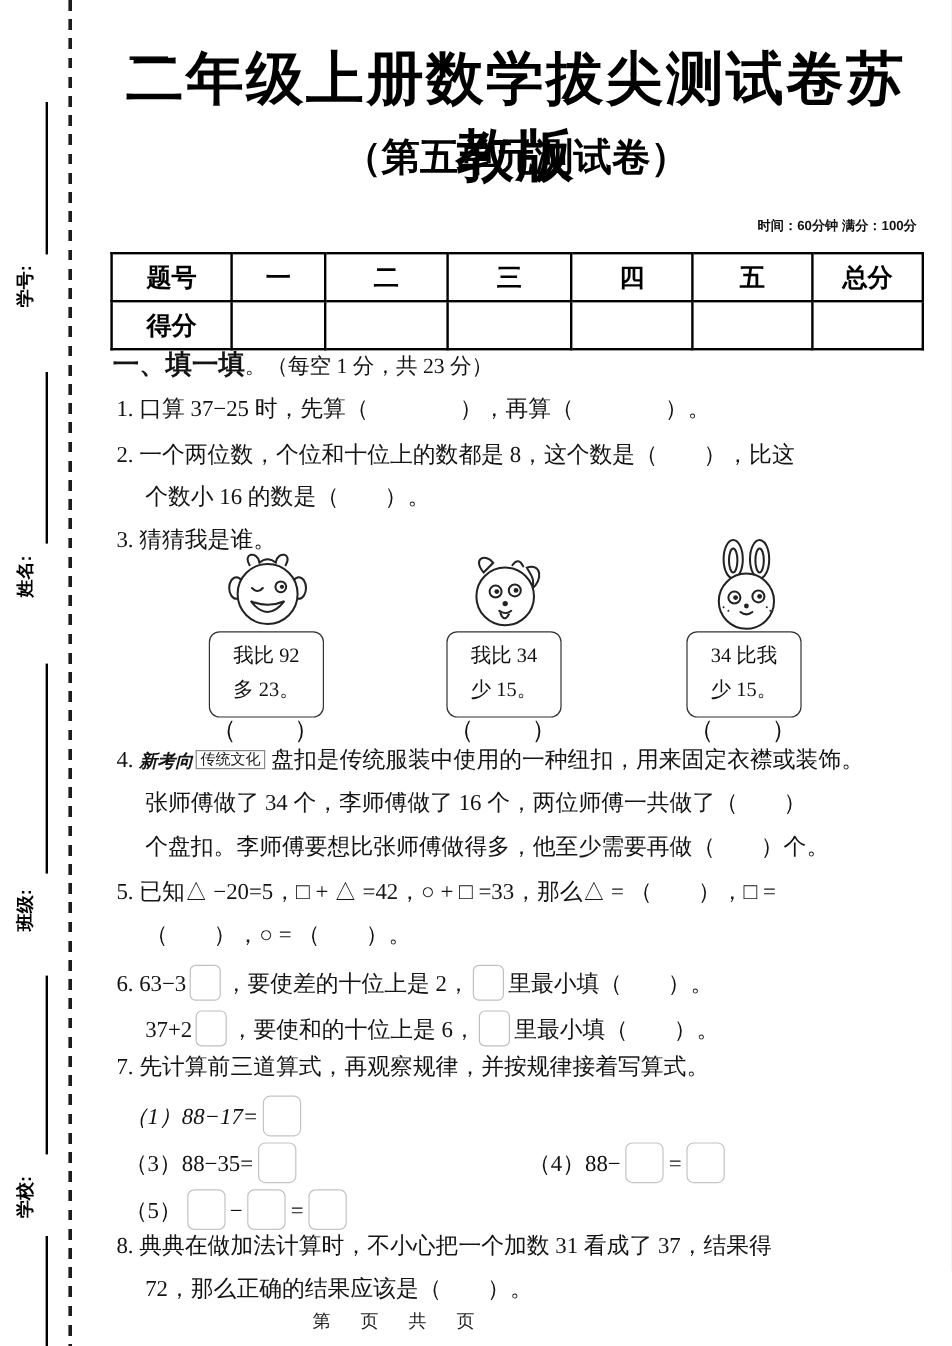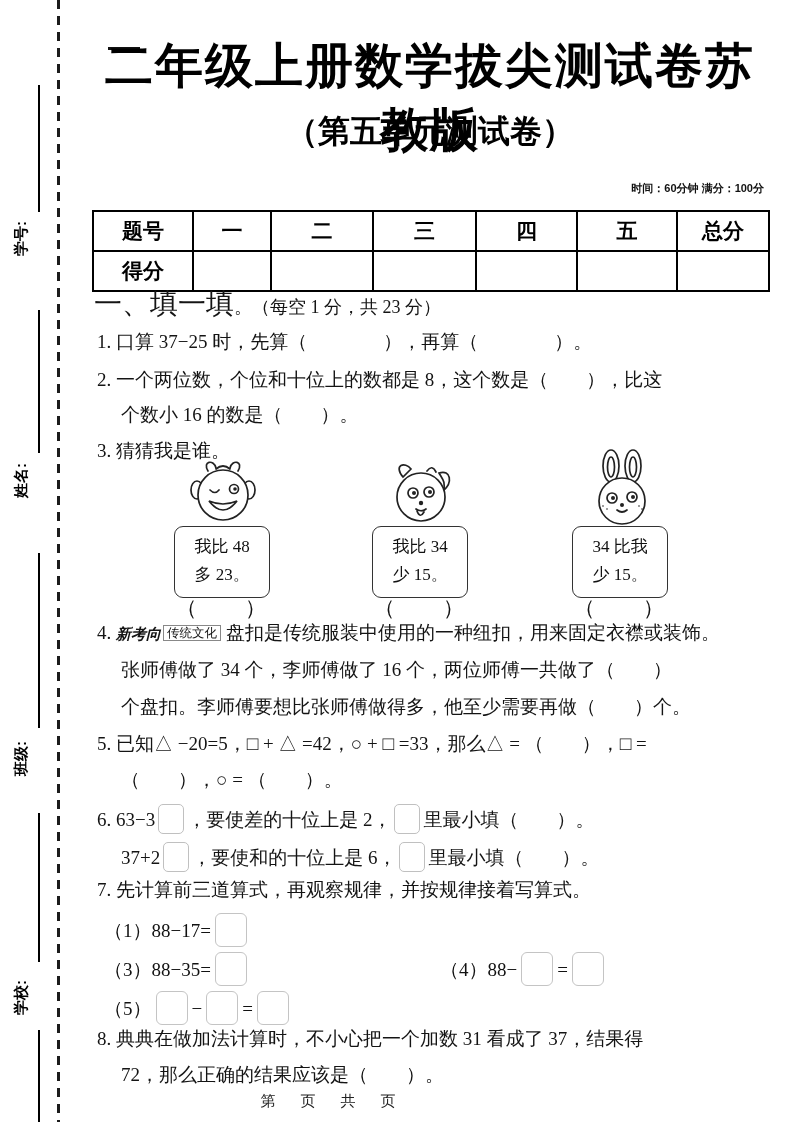--- a/index.html
+++ b/index.html
@@ -48,21 +48,21 @@
     border-collapse:collapse; table-layout:fixed;
   }
   .score-table td {
     border:2px solid #000; height:36px; text-align:center; vertical-align:middle;
     font-family:"Liberation Sans",sans-serif; font-weight:bold; font-size:21px; color:#000;
   }
   
   .tline {
     position:absolute; font-size:19px; line-height:24px; white-space:nowrap; color:#141414;
   }
-  .sec-bold { font-weight:normal; font-size:28px; }
+  .sec-bold { font-weight:bold; font-size:22px; }
   .sec-note { font-size:18px; }
   
   .sbox {
     display:inline-block; width:24px; height:28px; border:1.5px solid #c0c0c0;
     border-radius:5px; background:#fff; vertical-align:-8px; margin:0 3px;
   }
   .bbox {
     display:inline-block; width:30px; height:32px; border:1.5px solid #c4c4c4;
     border-radius:6px; background:#fff; vertical-align:-10px; margin:0 4px;
   }
@@ -188,21 +188,21 @@
     <circle cx="50" cy="49" r="2" fill="#222" stroke="none"></circle>
     <circle cx="39" cy="57" r="2" fill="#222" stroke="none"></circle>
     <path d="M34 62 q5 4 10 0"></path>
     <circle cx="20" cy="58" r="0.8" fill="#222" stroke="none"></circle>
     <circle cx="24" cy="61" r="0.8" fill="#222" stroke="none"></circle>
     <circle cx="56" cy="58" r="0.8" fill="#222" stroke="none"></circle>
     <circle cx="59" cy="61" r="0.8" fill="#222" stroke="none"></circle>
   </svg>
 
   <div class="bubble" style="left:174px; top:526px;">
-    <div>我比 48</div>
+    <div>我比 92</div>
     <div>多 23。</div>
   </div>
   <div class="bubble" style="left:372px; top:526px;">
     <div>我比 34</div>
     <div>少 15。</div>
   </div>
   <div class="bubble" style="left:572px; top:526px;">
     <div>34 比我</div>
     <div>少 15。</div>
   </div>
@@ -222,21 +222,21 @@
   <div class="tline" style="left:121px; top:768px;">（　　），○ = （　　）。</div>
 
   <div class="tline" style="left:97px; top:804px;">
     <span>6. 63−3</span><span class="sbox"></span><span>，要使差的十位上是 2，</span><span class="sbox"></span><span>里最小填（　　）。</span>
   </div>
   <div class="tline" style="left:121px; top:842px;">
     <span>37+2</span><span class="sbox"></span><span>，要使和的十位上是 6，</span><span class="sbox"></span><span>里最小填（　　）。</span>
   </div>
 
   <div class="tline" style="left:97px; top:878px;">7. 先计算前三道算式，再观察规律，并按规律接着写算式。</div>
-  <div class="q7item" style="left:104px; top:913px;">
+  <div class="q7item" style="left:104px; top:913px;font-style:italic;">
     <span>（1）88−17=</span><span class="bbox"></span>
   </div>
   <div class="q7item" style="left:104px; top:952px;">
     <span>（3）88−35=</span><span class="bbox"></span>
   </div>
   <div class="q7item" style="left:440px; top:952px;">
     <span>（4）88−</span><span class="bbox"></span><span>=</span><span class="bbox"></span>
   </div>
   <div class="q7item" style="left:104px; top:991px;">
     <span>（5）</span><span class="bbox"></span><span>−</span><span class="bbox"></span><span>=</span><span class="bbox"></span>

